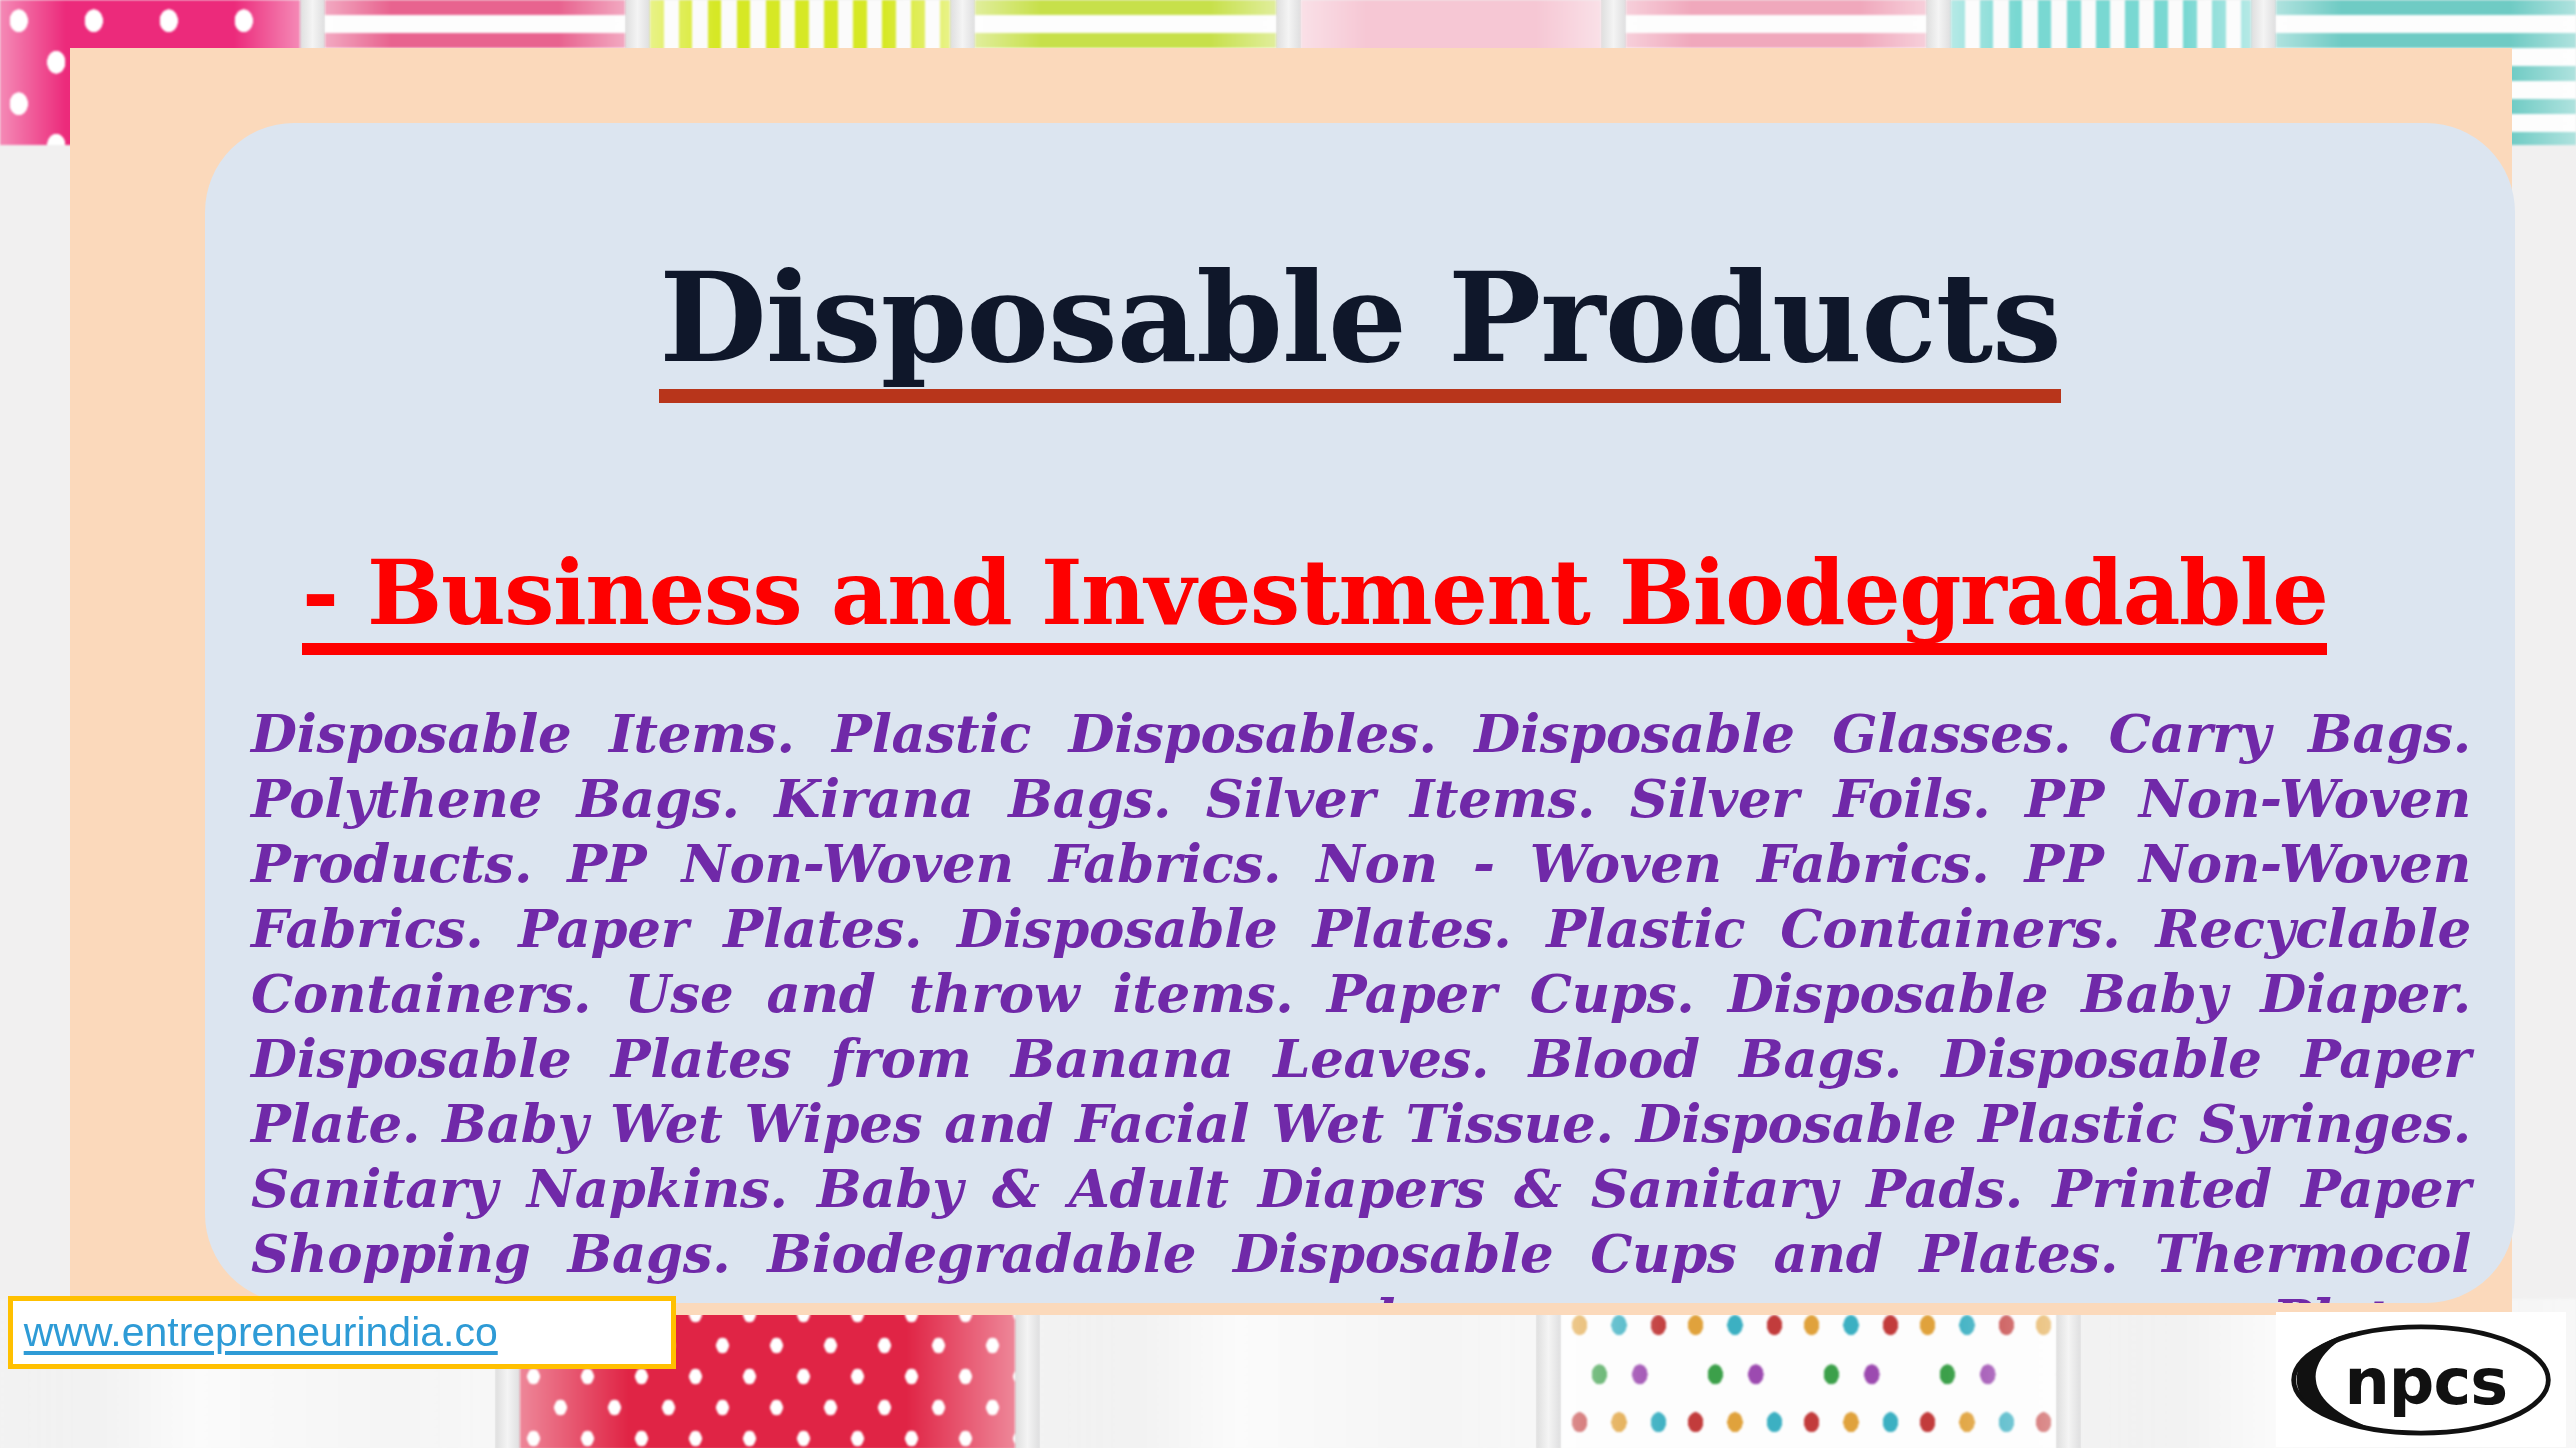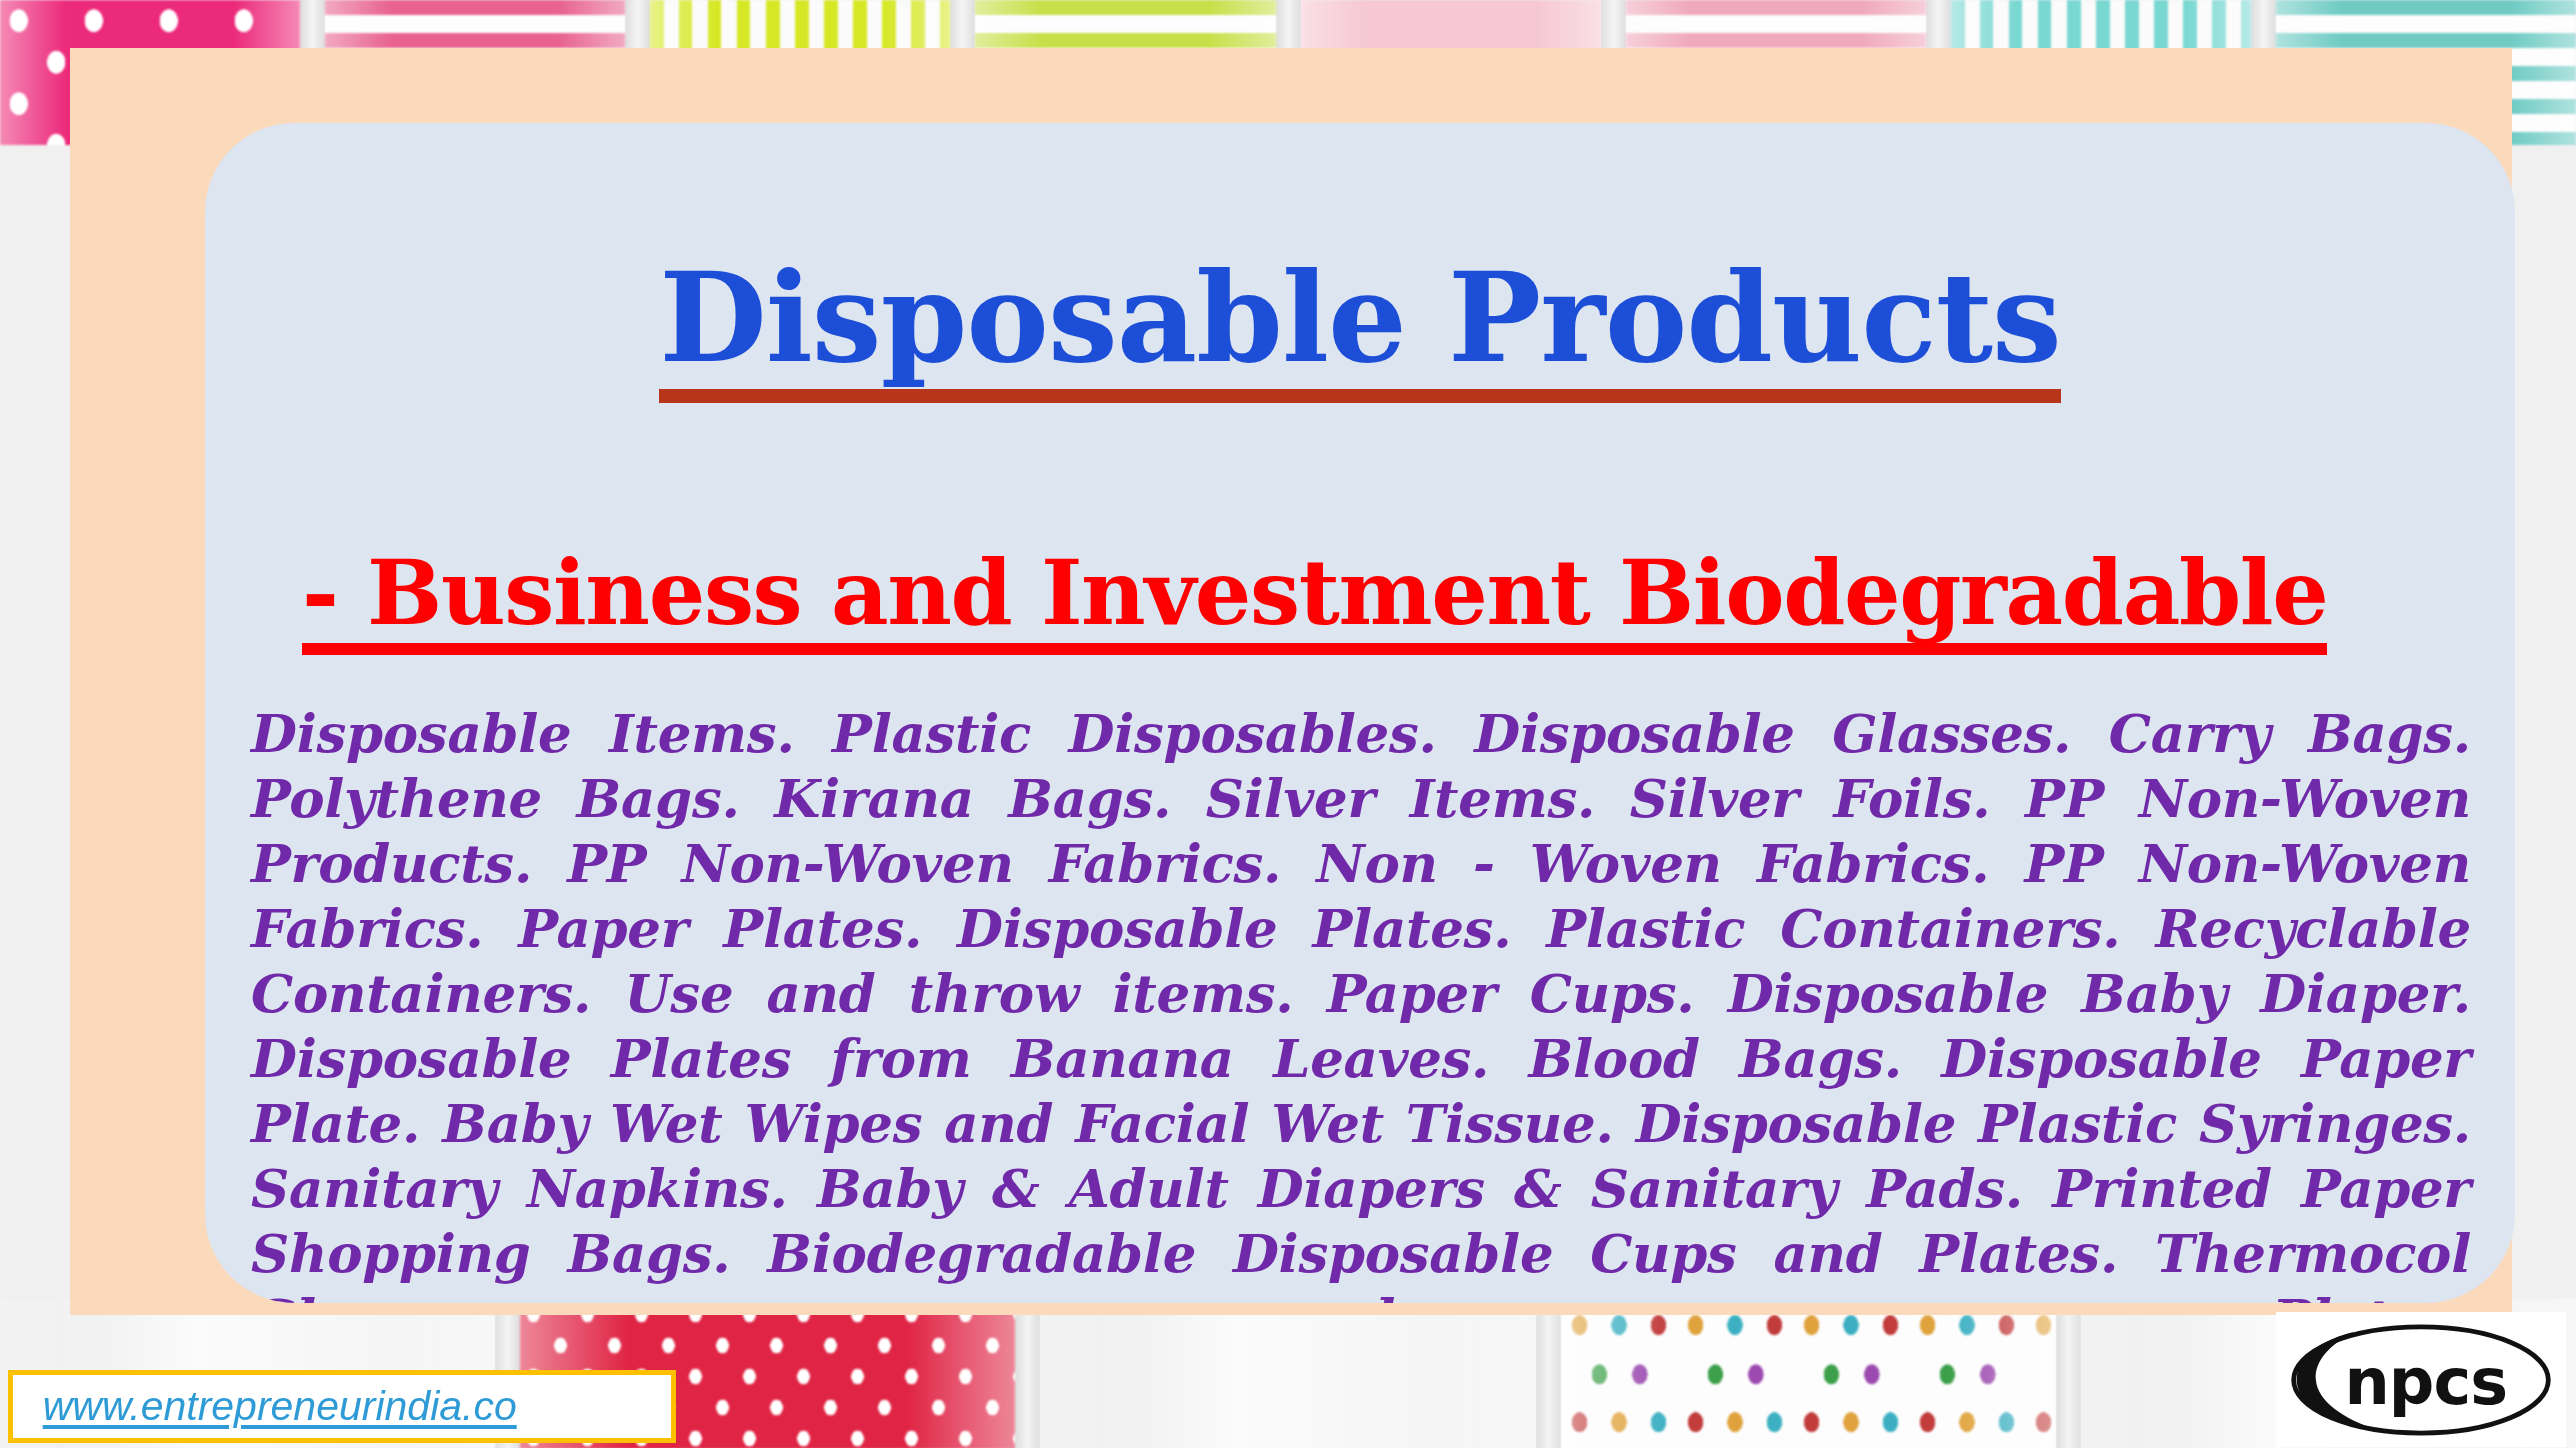--- a/index.html
+++ b/index.html
@@ -118,21 +118,21 @@
     border-radius: 89px;
     overflow: hidden;
   }
 
   
   .title {
     position: absolute;
     left: 0; right: 0;
     top: 130px;
     text-align: center;
-    color: #1d4ed8;
+    color: #0f172a;
     font-family: "DejaVu Serif", "Liberation Serif", serif;
     font-weight: bold;
     font-size: 124px;
     line-height: 1.05;
     letter-spacing: -1px;
     white-space: nowrap;
   }
   .title .tu {
     display: inline-block;
     border-bottom: 14.5px solid #b8351b;
@@ -173,29 +173,28 @@
     text-align: justify;
     text-justify: inter-word;
     letter-spacing: -0.3px;
   }
   .body-text::after { content: ""; display: inline-block; width: 100%; }
 
   
   .url-chip {
     position: absolute;
     left: 7.7px;
-    top: 1370px;
+    top: 1296px;
     width: 668px;
     height: 73px;
     background: #ffffff;
     border: 5.8px solid #ffc000;
     display: flex;
     align-items: center;
-    padding-left: 30px;
-    font-style: italic;
+    padding-left: 11px;
   }
   .url-chip a {
     color: #2e9bd6;
     font-family: "Liberation Sans", "DejaVu Sans", sans-serif;
     font-size: 41px;
     font-weight: 400;
     text-decoration: underline;
     text-decoration-thickness: 3.9px;
     text-underline-offset: 4.8px;
     white-space: nowrap;

